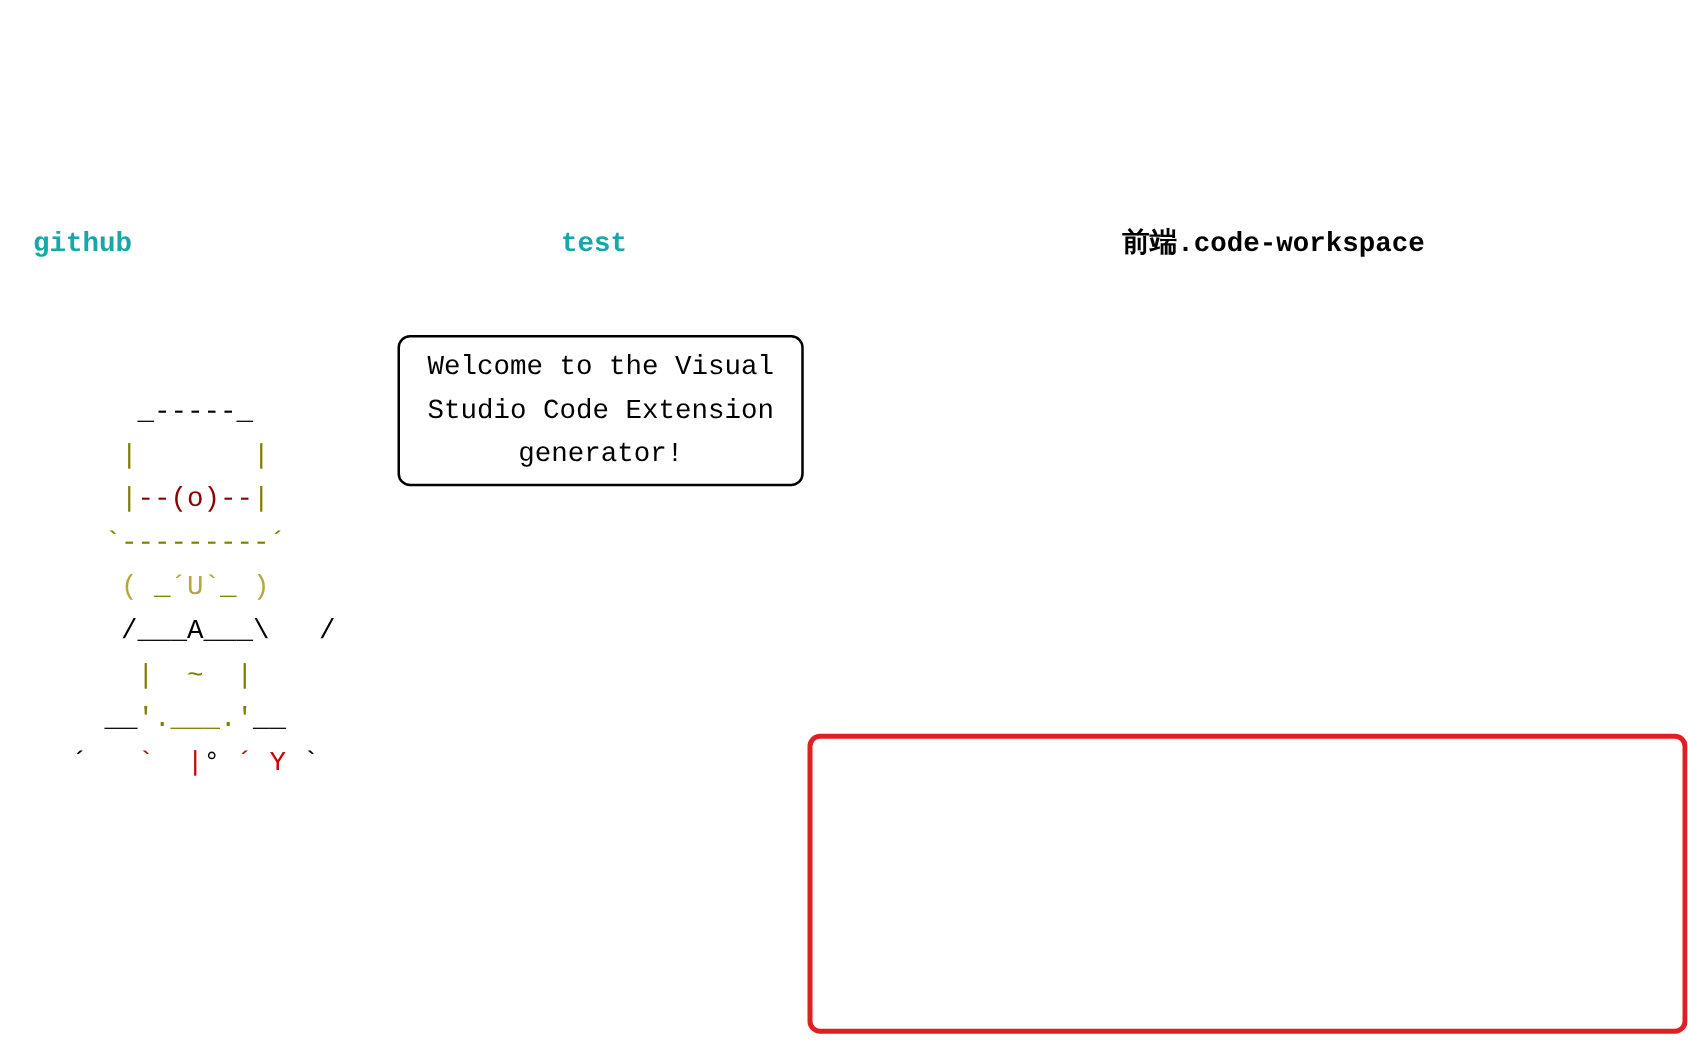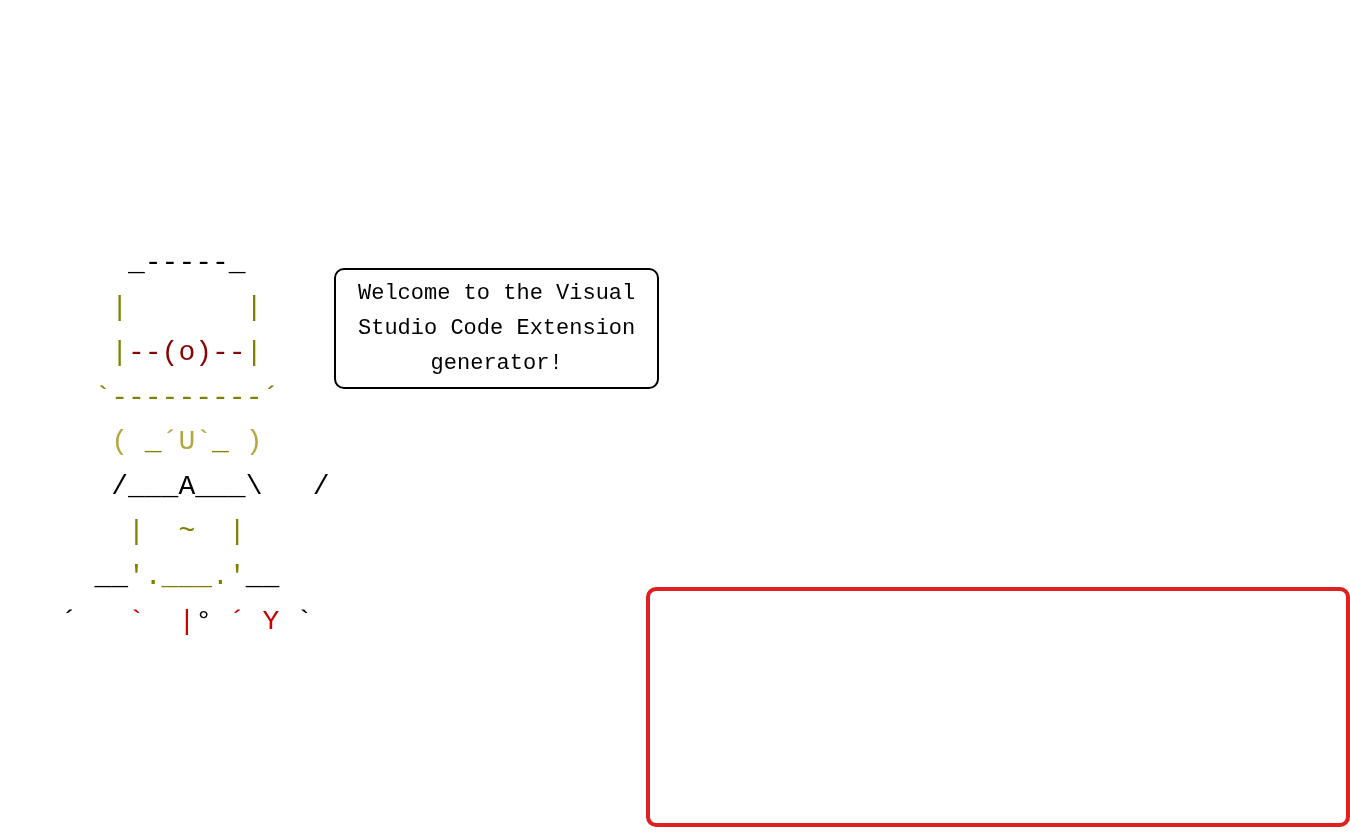--- a/index.html
+++ b/index.html
@@ -38,25 +38,24 @@
       border-radius: 10px;
       display: inline-block;
       padding: 6px 22px;
       text-align: center;
       line-height: 1.6;
       position: absolute;
       left: 318px;
       top: 125px;
       white-space: pre-line;
       font-size: 22px;
-      margin-left: 16px;
     }
     .ascii-art {
       line-height: 1.6;
-      font-size: 28px;
+      font-size: 22px;
       margin-left: 44px;
       margin-top: 28px;
     }
     .highlight-large {
       border: 4px solid #e02020;
       border-radius: 10px;
       position: absolute;
       left: 646px;
       top: 444px;
       width: 704px;
@@ -66,20 +65,21 @@
     .line-container {
       position: relative;
     }
   </style>
 </head>
 <body>
 
 
 
 <div class="line-container">
+<div>  <span class="teal bold">github</span>                          <span class="teal bold">test</span>                              <span class="bold">前端.code-workspace</span></div>
 
 <div class="ascii-art"><span>     _-----_     </span>
 <span class="olive">    |       |    </span>
 <span class="olive">    |</span><span class="dark-red">--(o)--</span><span class="olive">|    </span>
 <span class="olive">   `---------´   </span>
 <span>    </span><span class="yellow-ochre">( </span><span class="olive">_</span><span class="yellow-ochre">´U`</span><span class="olive">_</span><span class="yellow-ochre"> )</span><span>    </span>
 <span>    /___A___\   /</span>
 <span>     </span><span class="olive">|  ~  |</span><span>     </span>
 <span>   __</span><span class="olive">'.___.'</span><span>__   </span>
 <span> ´   </span><span class="red">`  |</span><span>° </span><span class="red">´ Y</span><span> ` </span></div>

